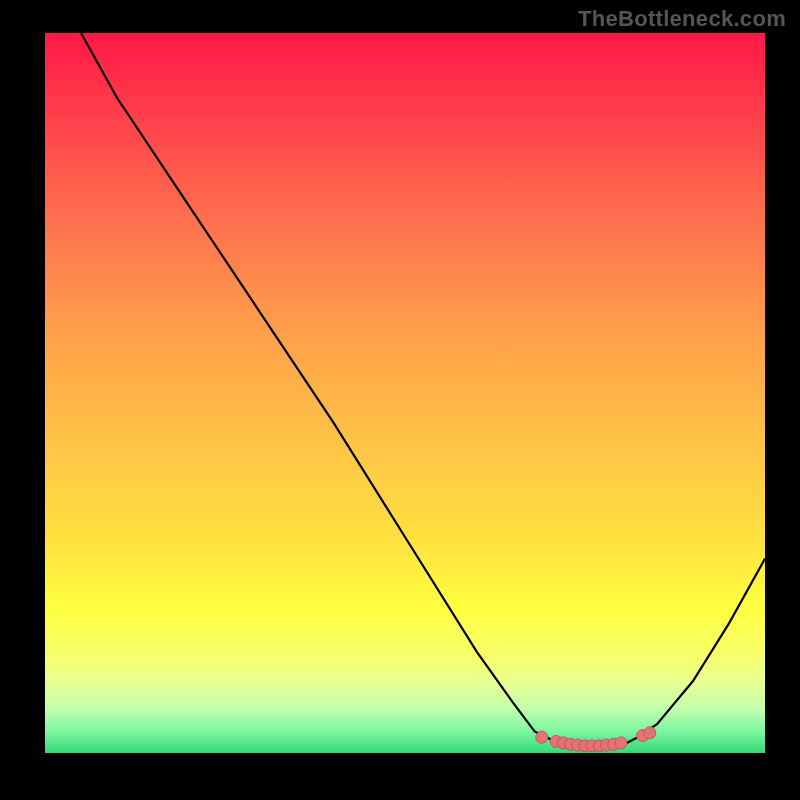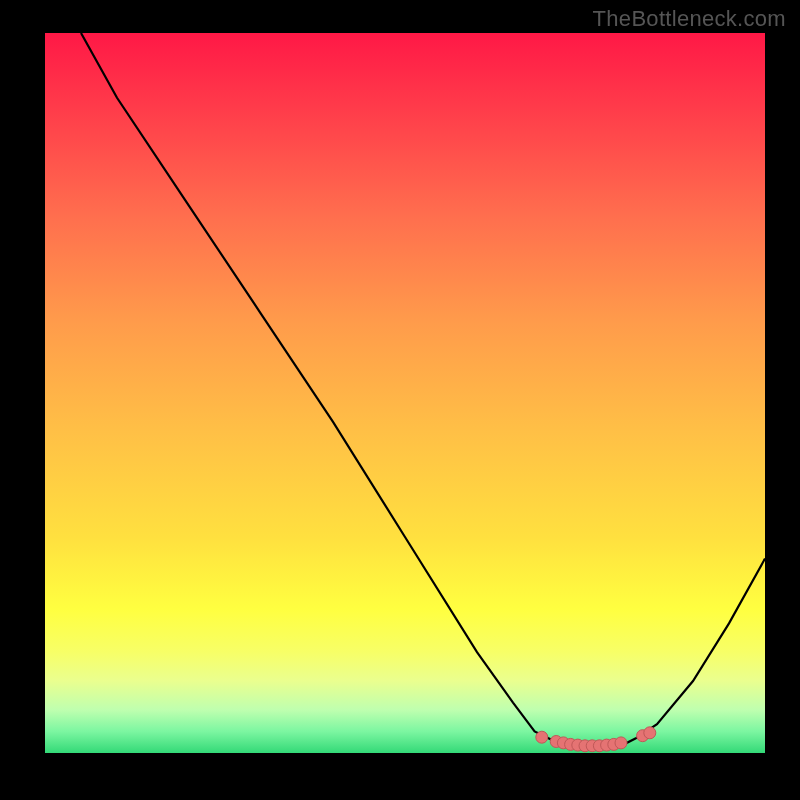--- a/index.html
+++ b/index.html
@@ -16,21 +16,21 @@
     width: 800px;
     height: 800px;
     background: #000;
   }
   .watermark {
     position: absolute;
     top: 6px;
     right: 14px;
     color: #555;
     font-size: 22px;
-    font-weight: 400;
+    font-weight: 700;
     letter-spacing: 0.3px;
     z-index: 40;
   }
   .plot-area {
     position: absolute;
     left: 45px;
     top: 33px;
     width: 720px;
     height: 720px;
     overflow: hidden;

